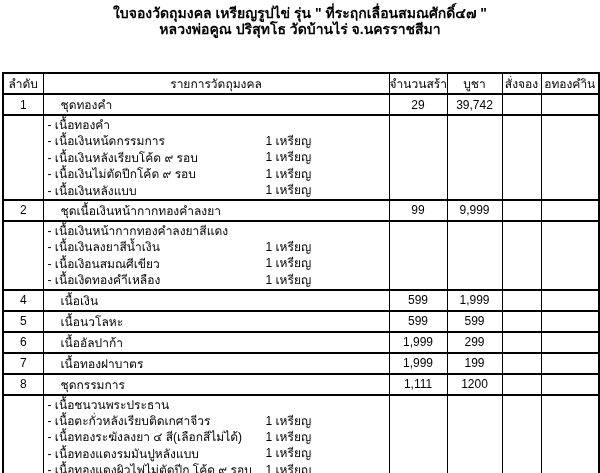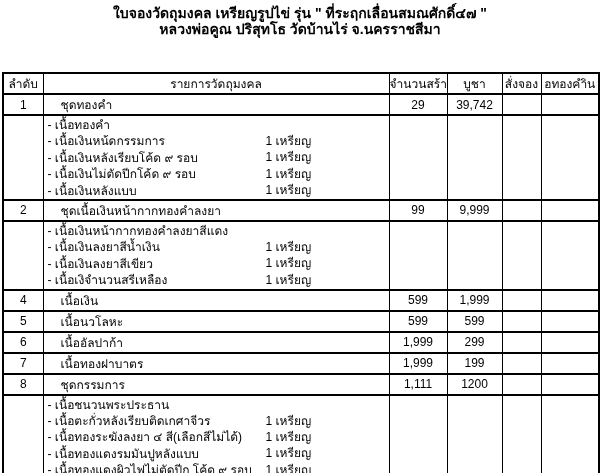--- a/index.html
+++ b/index.html
@@ -121,22 +121,22 @@
           <td class="c-made">99</td>
           <td class="c-price">9,999</td>
           <td class="c-order"></td>
           <td class="c-amount"></td>
         </tr>
         <tr class="sub-row">
           <td class="c-no"></td>
           <td class="sub-cell">
             <div class="subline"><span class="sub-name">- เนื้อเงินหน้ากากทองคำลงยาสีแดง</span><span class="sub-qty">1 เหรียญ</span></div>
             <div class="subline"><span class="sub-name">- เนื้อเงินลงยาสีน้ำเงิน</span><span class="sub-qty">1 เหรียญ</span></div>
-            <div class="subline"><span class="sub-name">- เนื้อเงินลงยาสีเขียว</span><span class="sub-qty">1 เหรียญ</span></div>
-            <div class="subline"><span class="sub-name">- เนื้อเงิจำนวนสรีเหลือง</span><span class="sub-qty">1 เหรียญ</span></div>
+            <div class="subline"><span class="sub-name">- เนื้อเงิอนสมณศีเขียว</span><span class="sub-qty">1 เหรียญ</span></div>
+            <div class="subline"><span class="sub-name">- เนื้อเงิดทองคำีเหลือง</span><span class="sub-qty">1 เหรียญ</span></div>
           </td>
           <td class="c-made"></td>
           <td class="c-price"></td>
           <td class="c-order"></td>
           <td class="c-amount"></td>
         </tr>
         <tr class="main-row">
           <td class="c-no">4</td>
           <td class="c-item">เนื้อเงิน</td>
           <td class="c-made">599</td>

